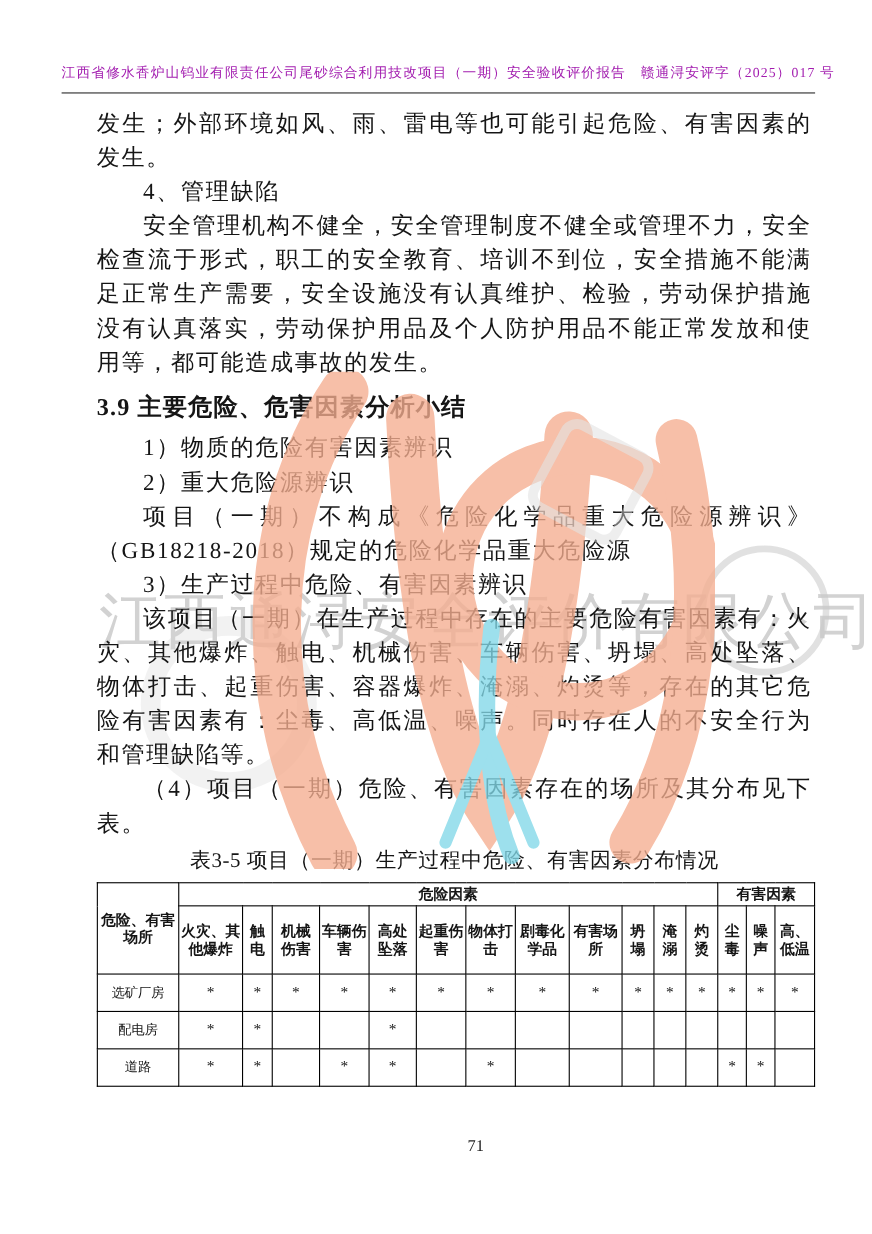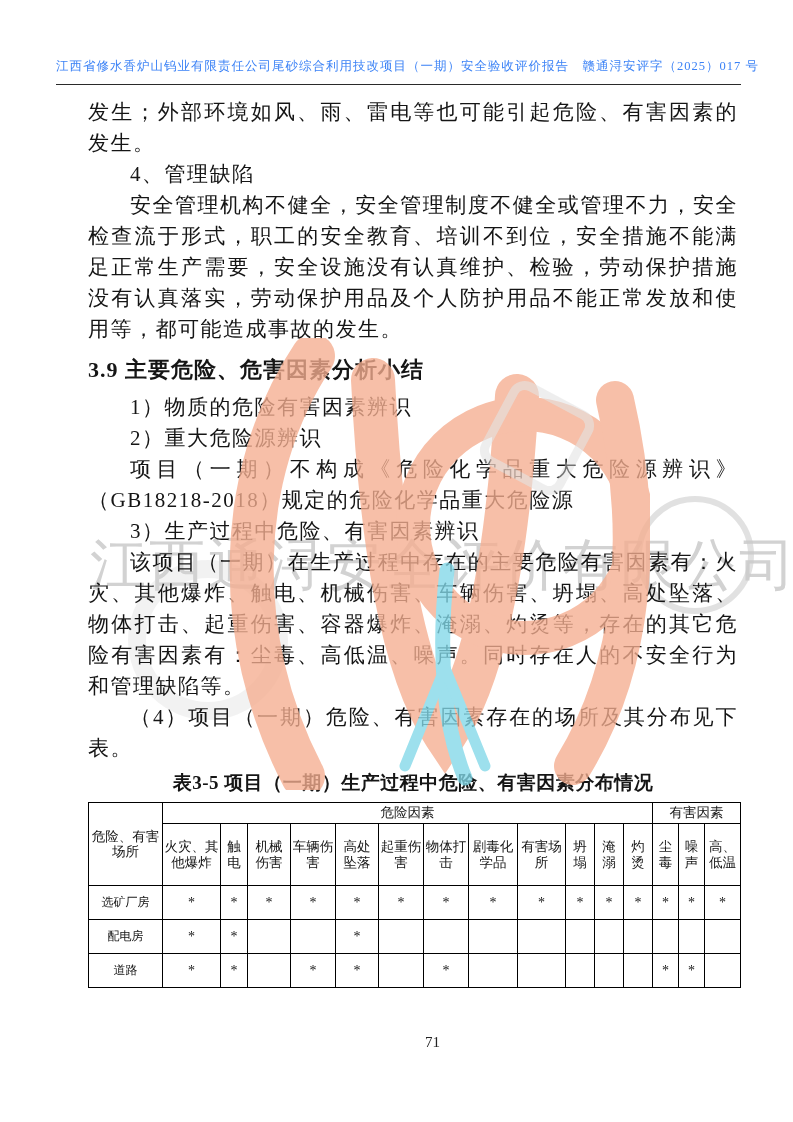--- a/index.html
+++ b/index.html
@@ -8,52 +8,52 @@
     position:relative; width:793px; height:1122px; margin:0 auto;
     background:#ffffff; overflow:hidden;
     font-family:"Liberation Serif","DejaVu Serif",serif;
     color:#151515;
   }
 
   
   .doc-header {
     position:absolute; top:58px; left:56px; width:685px;
     text-align:center; font-size:12.5px; letter-spacing:1px;
-    color:#3b82f6; padding-bottom:9px; border-bottom:1.6px solid #2a2a2a;
+    color:#a21caf; padding-bottom:9px; border-bottom:1.6px solid #2a2a2a;
     white-space:nowrap;
   }
 
   
   .content {
     position:absolute; top:97px; left:88px; width:650px; z-index:1;
     font-size:21px; line-height:31px; letter-spacing:1.5px;
     text-align:justify;
   }
   .para        { text-indent:2em; }
   .para-cont   { text-indent:0; }
   .list-line   { text-indent:2em; }
   .section-heading {
     font-size:22px; font-weight:bold; letter-spacing:1px;
     margin:9px 0 7px 0; text-indent:0;
   }
   .table-title {
-    text-align:center; font-weight:bold; font-size:19px;
+    text-align:center; font-weight:normal; font-size:19px;
     letter-spacing:0.5px; margin-top:3px; margin-bottom:4px; text-indent:0;
   }
 
   
   table.hazard {
     width:652px; border-collapse:collapse; table-layout:fixed;
     font-family:"Liberation Sans","DejaVu Sans",sans-serif;
   }
   table.hazard th, table.hazard td {
     border:1px solid #000; text-align:center; vertical-align:middle;
     padding:1px; overflow:hidden;
   }
-  table.hazard th { font-weight:normal; font-size:13.5px; line-height:15.5px; letter-spacing:0; }
+  table.hazard th { font-weight:bold; font-size:13.5px; line-height:15.5px; letter-spacing:0; }
   th.group-h  { height:21px; font-size:14px; }
   th.col-h    { height:62px; }
   td.place    { text-align:left; padding-left:3px; font-family:"Liberation Serif",serif;
                 font-size:12px; letter-spacing:0; }
   td.mark     { font-size:14px; height:24px; letter-spacing:0; font-family:"Liberation Serif",serif; }
 
   
   .page-number {
     position:absolute; left:0; top:1034px; width:100%; z-index:1;
     text-align:center; font-size:15px; color:#222;margin-left:36px;

